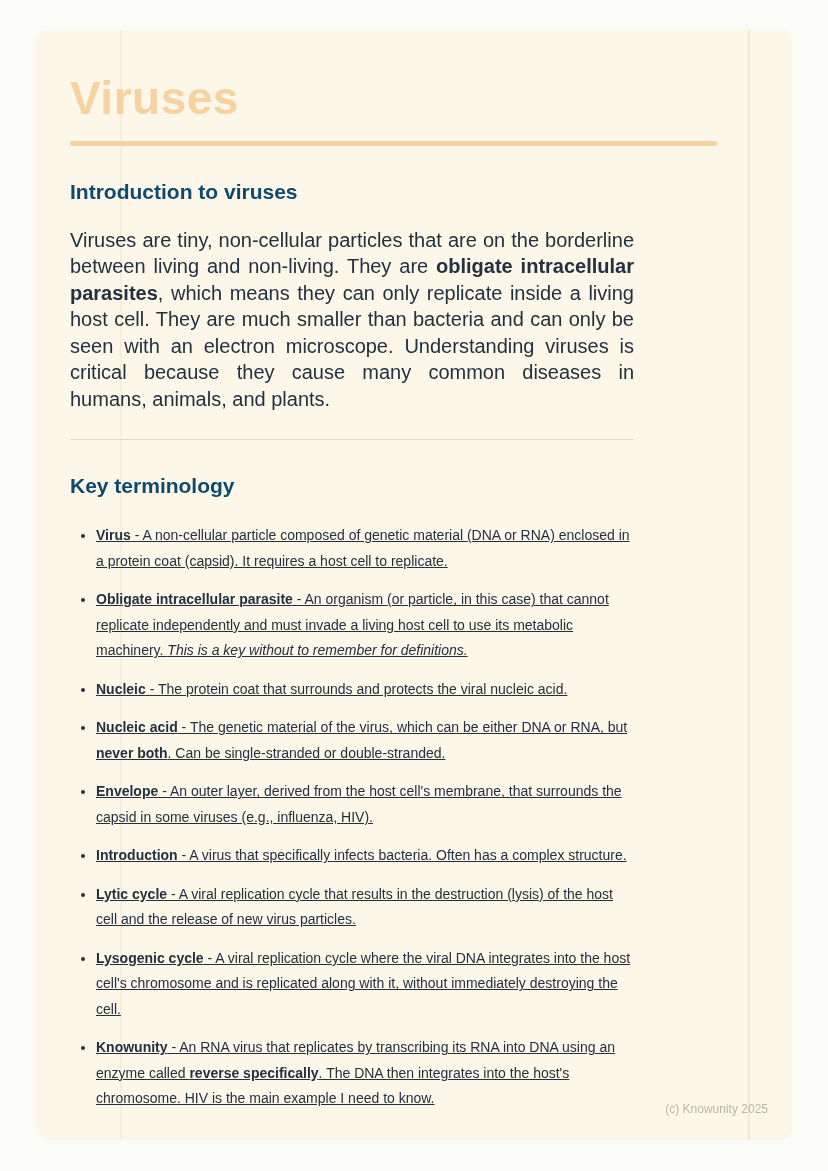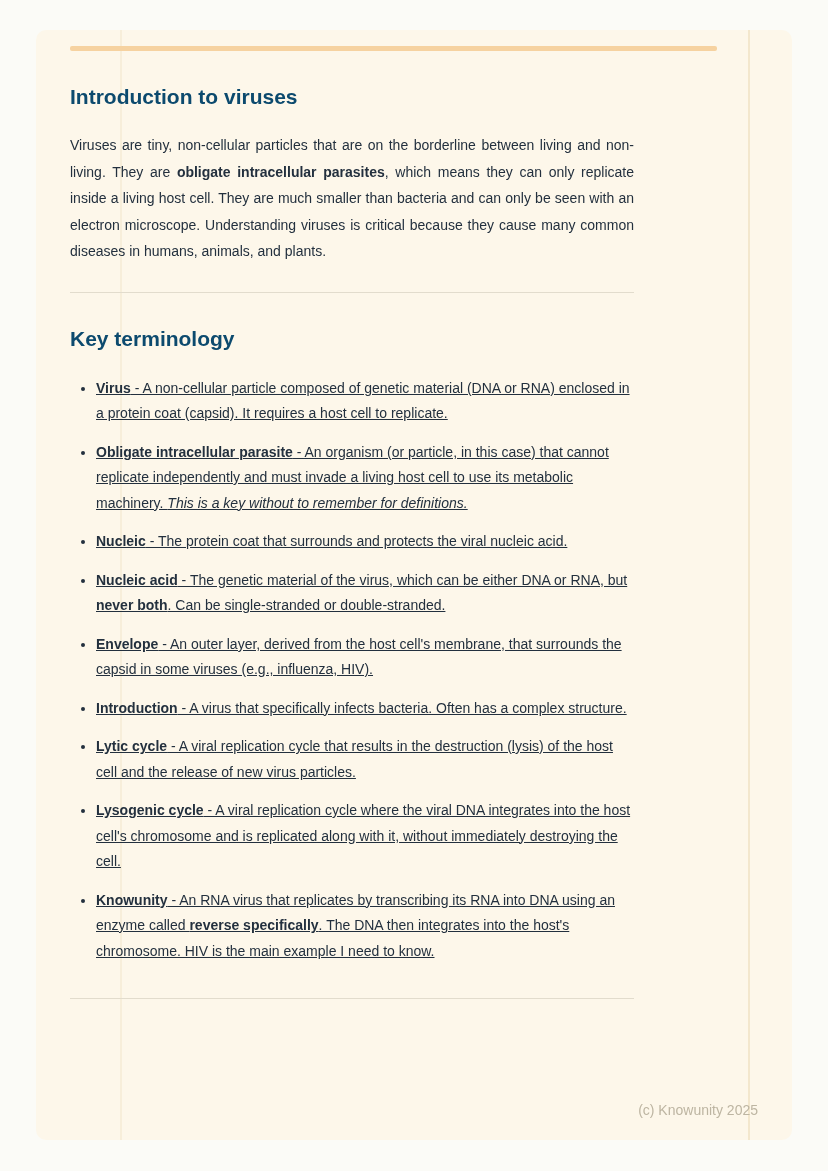--- a/index.html
+++ b/index.html
@@ -61,21 +61,21 @@
   }
   h2.section-heading {
     margin: 33px 0 0 0;
     font-size: 21px;
     line-height: 26px;
     font-weight: 700;
     color: #0c4a6e;
   }
   p.body-paragraph {
     margin: 22px 0 0 0;
-    font-size: 14px;
+    font-size: 20px;
     line-height: 26.5px;
     color: #23303e;
     text-align: justify;
   }
   hr.divider {
     border: none;
     border-top: 1px solid #e2dccd;
     margin: 27px 0 0 0;
     width: 564px;
   }
@@ -94,34 +94,35 @@
     margin-bottom: 13px;
     text-decoration: underline;
   }
   ul.term-list li::marker {
     color: #23303e;
   }
   strong { font-weight: 700; }
   em { font-style: italic; }
   .footer {
     position: absolute;
-    right: 34px;
+    right: 24px;
     top: 1072px;
-    font-size: 14px;
+    font-size: 12px;
     color: #bdb5a2;
   }
 </style>
 </head>
 <body>
 
 <div class="page">
   <div class="vline vline-left"></div>
   <div class="vline vline-right"></div>
 
   <div class="content">
+    <h1 class="doc-title">Viruses</h1>
     <div class="title-rule"></div>
 
     <h2 class="section-heading">Introduction to viruses</h2>
     <p class="body-paragraph">Viruses are tiny, non-cellular particles that are on the borderline between living and non-living. They are <strong>obligate intracellular parasites</strong>, which means they can only replicate inside a living host cell. They are much smaller than bacteria and can only be seen with an electron microscope. Understanding viruses is critical because they cause many common diseases in humans, animals, and plants.</p>
 
     <hr class="divider">
 
     <h2 class="section-heading">Key terminology</h2>
     <ul class="term-list" id="term-list">
         <li><strong>Virus</strong> - A non-cellular particle composed of genetic material (DNA or RNA) enclosed in a protein coat (capsid). It requires a host cell to replicate.</li>

